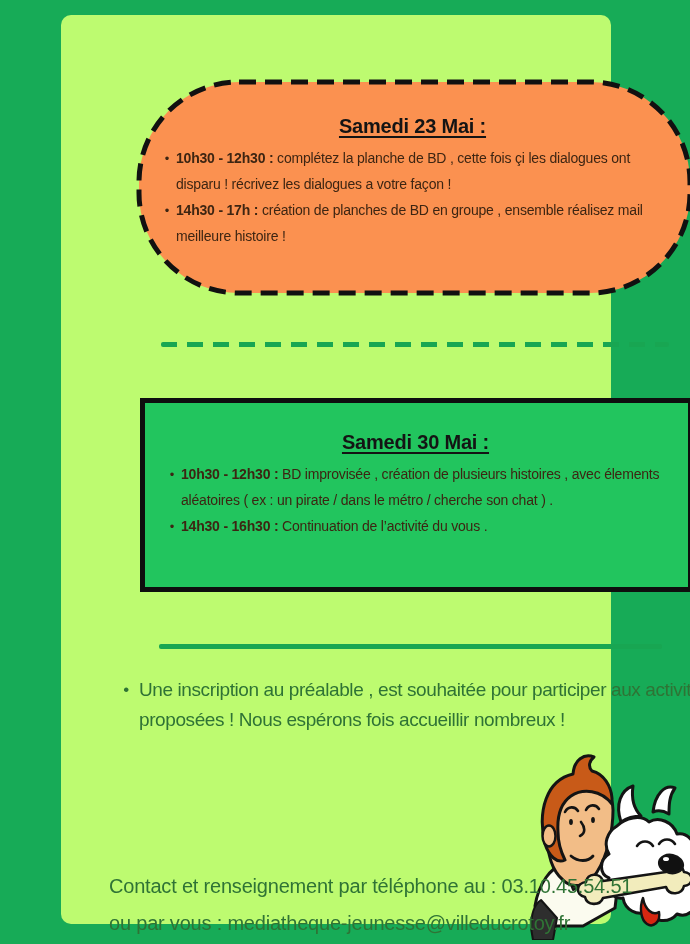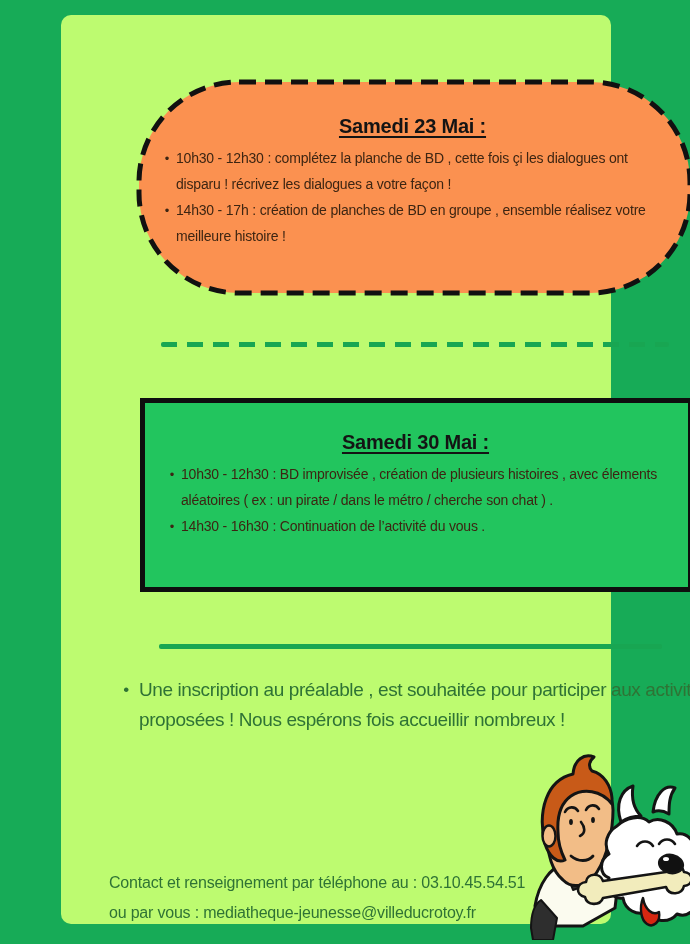--- a/index.html
+++ b/index.html
@@ -30,21 +30,21 @@
     letter-spacing:-0.2px;
     text-decoration:underline;text-decoration-thickness:2px;text-underline-offset:3px;
     margin:0 0 8px 0;
   }
   .sched-item{
     display:flex;align-items:flex-start;
     color:#3d2512;font-size:14px;letter-spacing:-0.2px;line-height:1.85;
   }
   .sched-item .dot{flex:0 0 18px;text-align:center;font-size:13px;line-height:1.95;}
   .sched-item p{margin:0;flex:1;}
-  .sched-item b{font-weight:normal;}
+  .sched-item b{font-weight:bold;}
   
   .divider-dashed{
     position:absolute;left:100px;top:327px;width:508px;height:5px;border-radius:2px;
     background:repeating-linear-gradient(90deg,#18a652 0 16px,transparent 16px 26px);
   }
   .divider-solid{
     position:absolute;left:98px;top:629px;width:503px;height:5px;border-radius:2px;
     background:#18a652;
   }
   
@@ -53,42 +53,42 @@
     display:flex;align-items:flex-start;
     color:#2f7335;font-size:19px;letter-spacing:-0.4px;line-height:1.58;
   }
   .note .dot{flex:0 0 26px;text-align:center;font-size:17px;line-height:1.75;}
   .note p{margin:0;flex:1;}
   
   .tintin{position:absolute;left:462px;top:733px;width:205px;height:192px;}
   
   .contact{
     position:absolute;left:48px;top:853px;
-    color:#2f7335;font-size:16px;letter-spacing:-0.2px;line-height:1.85;
+    color:#2f7335;font-size:20px;letter-spacing:-0.2px;line-height:1.85;
   }
   .contact div{white-space:nowrap;}
 </style>
 </head>
 <body>
 
 <div class="panel">
 
   <div class="box1">
     <svg class="bg" width="557" height="217" viewBox="0 0 557 217">
       <rect x="3" y="3" width="551" height="211" rx="100" ry="100" fill="#fb9150" stroke="#111111" stroke-width="5" stroke-dasharray="17 9"></rect>
     </svg>
     <div class="content">
       <h2 class="box-title">Samedi 23 Mai :</h2>
       <div class="sched-item">
         <span class="dot">•</span>
         <p><b>10h30 - 12h30 :</b> <span>complétez la planche de BD , cette fois çi les dialogues ont disparu ! récrivez les dialogues a votre façon !</span></p>
       </div>
       <div class="sched-item">
         <span class="dot">•</span>
-        <p><b>14h30 - 17h :</b> <span>création de planches de BD en groupe , ensemble réalisez votre meilleure histoire !</span></p>
+        <p><b>14h30 - 17h :</b> <span>création de planches de BD en groupe , ensemble réalisez mail meilleure histoire !</span></p>
       </div>
     </div>
   </div>
 
   <div class="divider-dashed"></div>
 
   <div class="box2">
     <div class="content">
       <h2 class="box-title">Samedi 30 Mai :</h2>
       <div class="sched-item">

